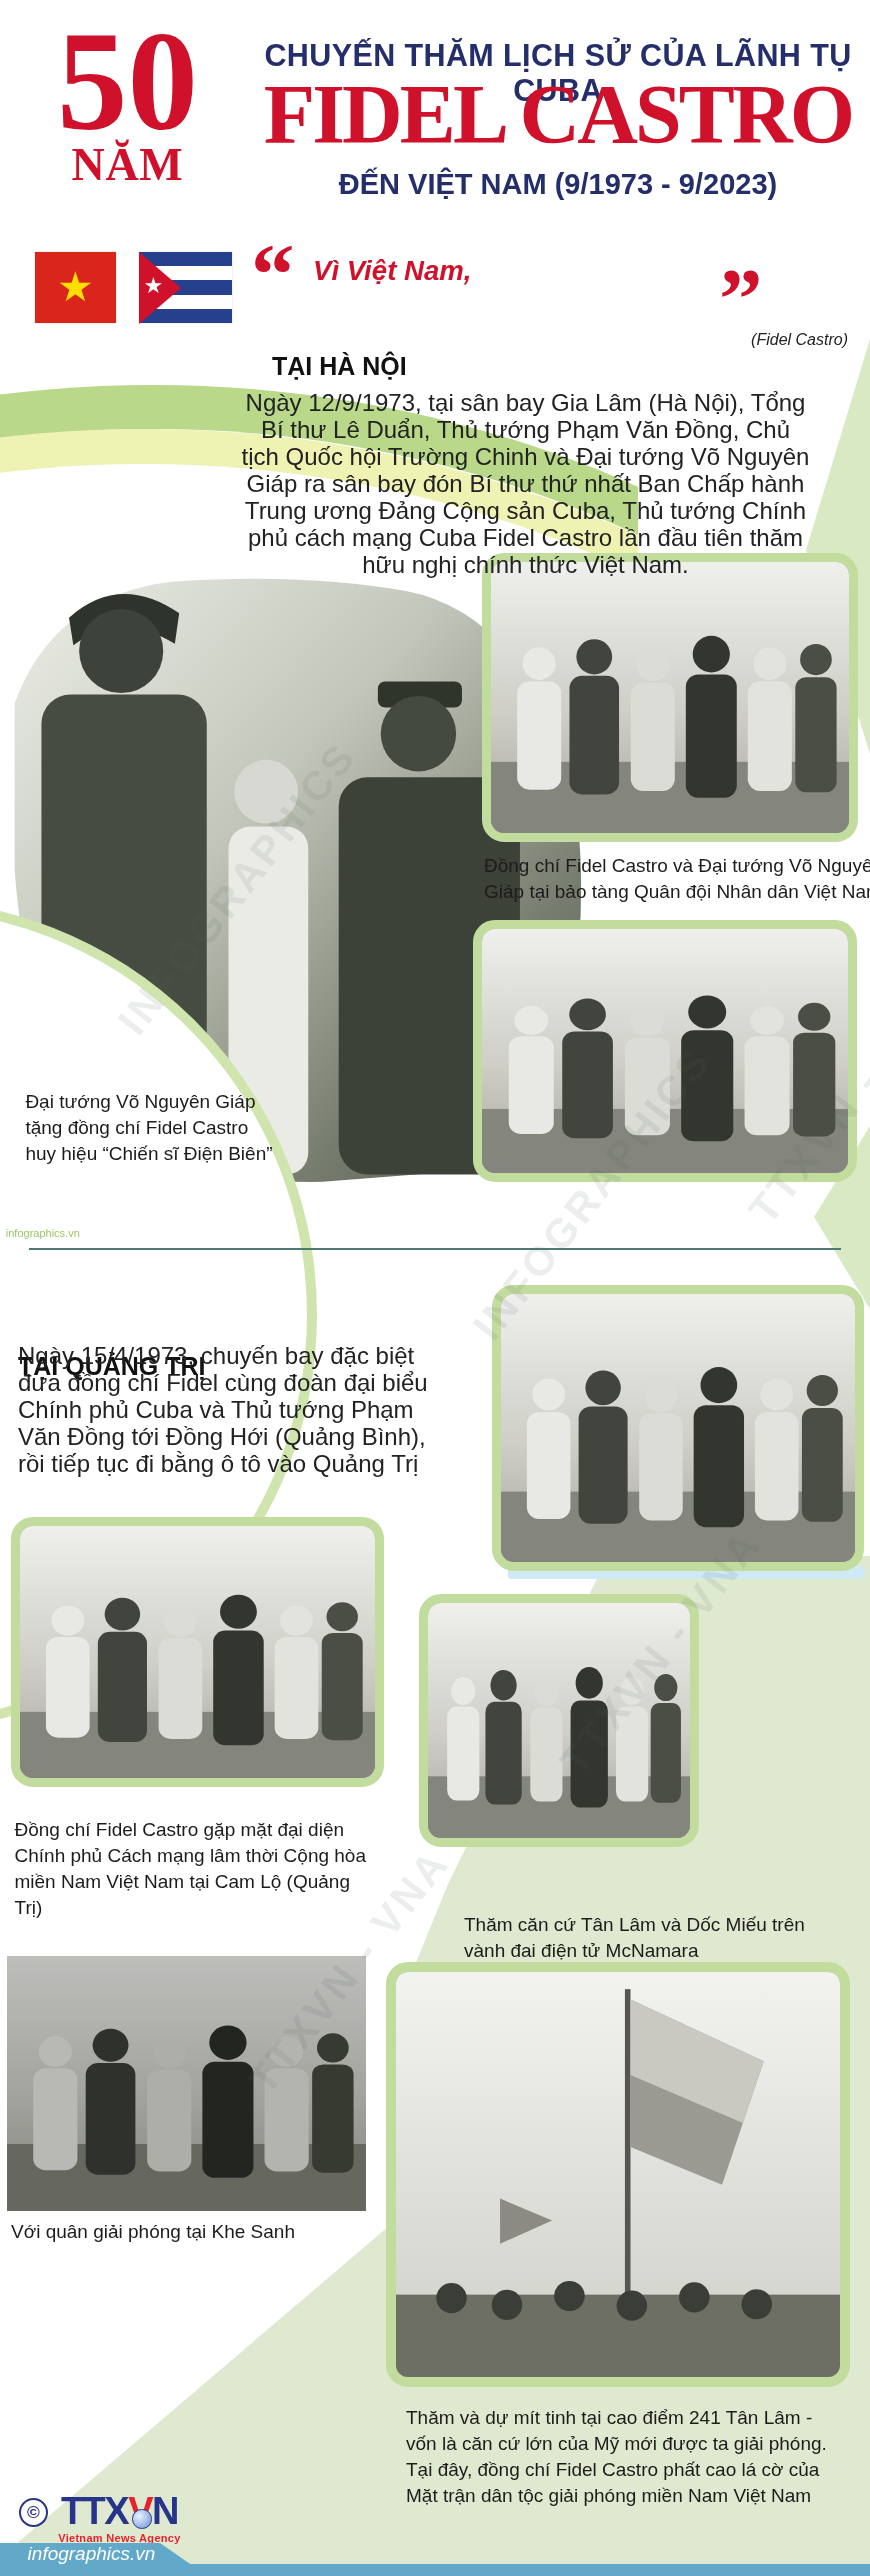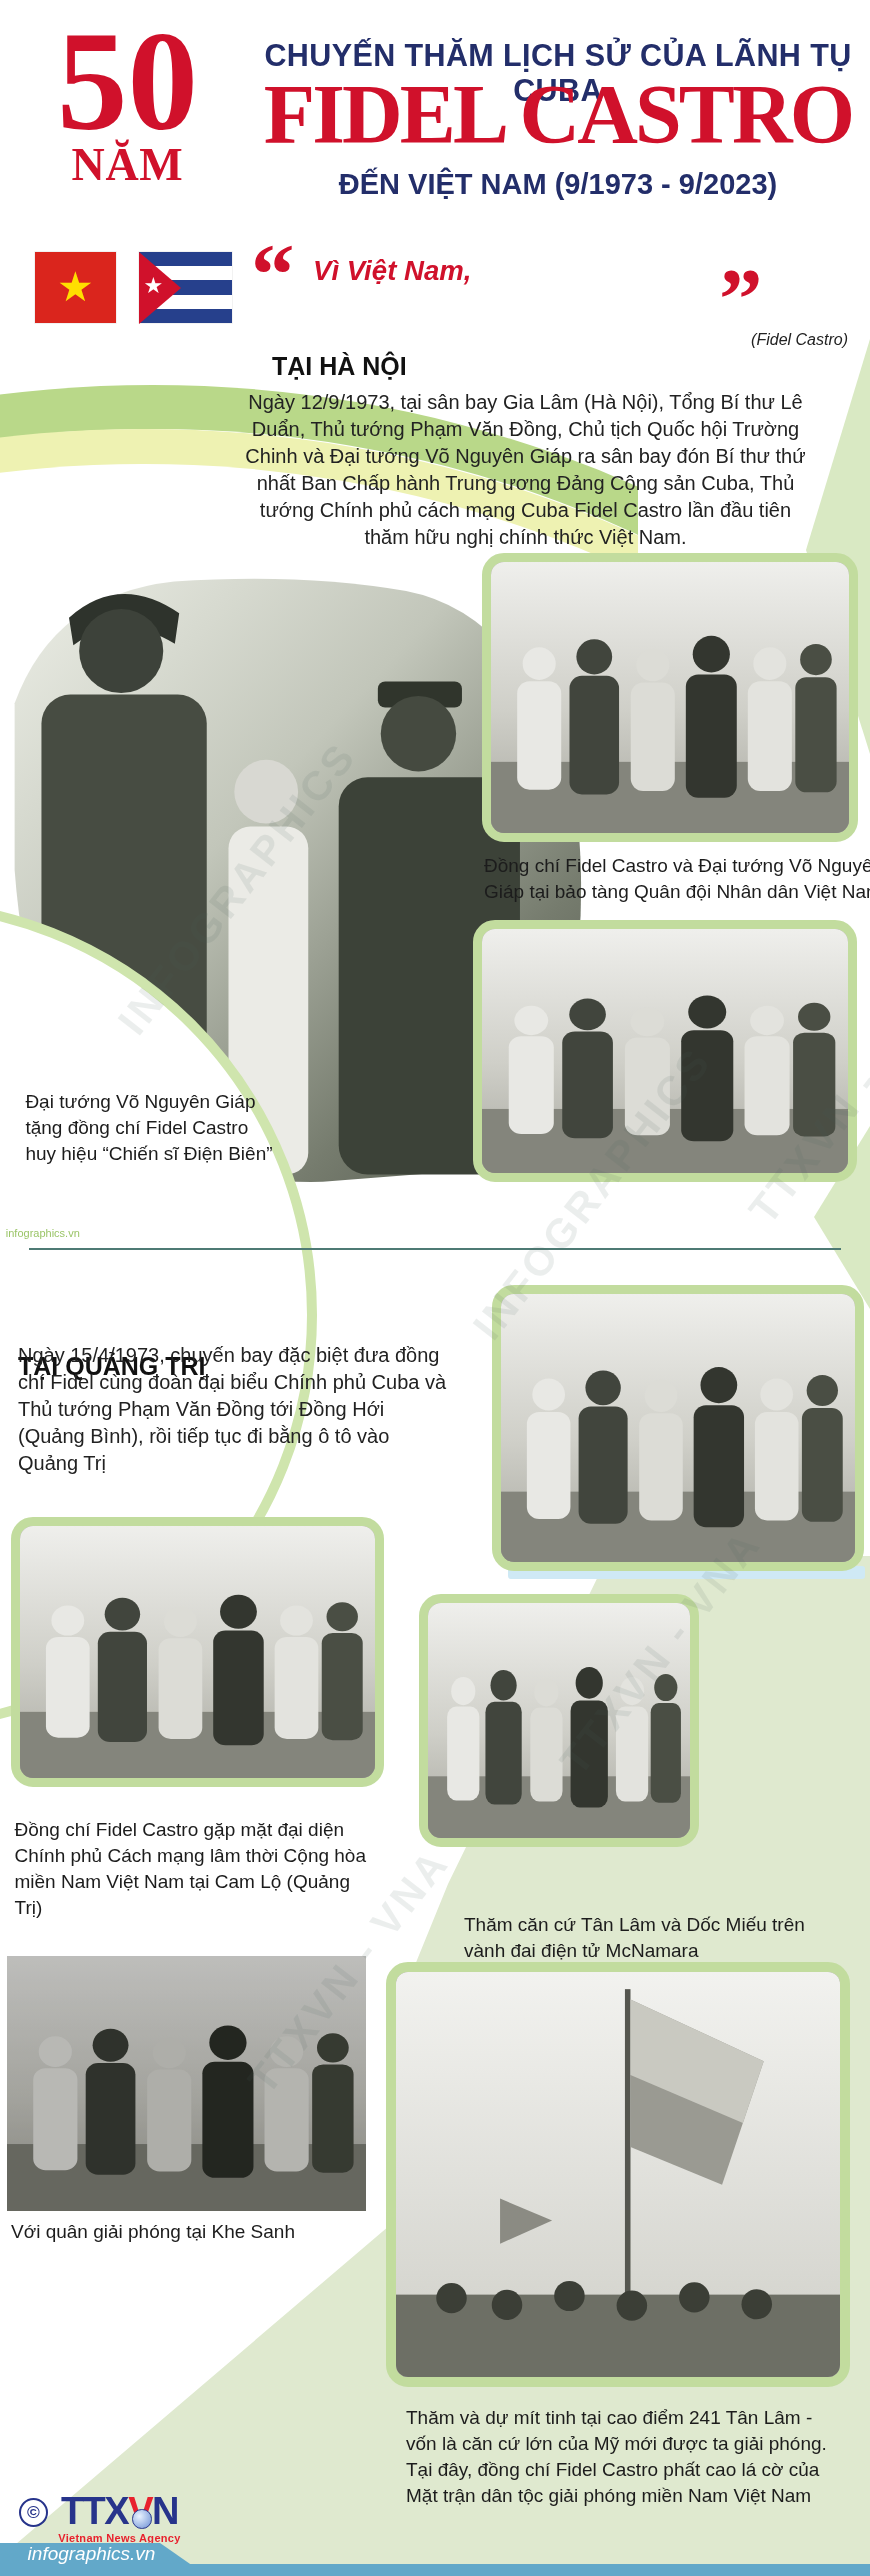--- a/index.html
+++ b/index.html
@@ -45,21 +45,21 @@
     font-size:87px;line-height:1;color:#d0112b;z-index:6;}
   .q-line1{left:313px;top:255px;font-style:italic;font-weight:700;font-size:27.6px;color:#d0112b;z-index:6;}
   .q-line2{left:255px;top:290px;font-style:italic;font-weight:700;font-size:27.6px;color:#d0112b;white-space:nowrap;z-index:6;}
   .q-close{left:719px;top:255px;font-family:"Liberation Serif",serif;font-weight:700;
     font-size:87px;line-height:1;color:#d0112b;z-index:6;}
   .q-attrib{left:674px;top:331px;width:174px;text-align:right;font-style:italic;font-size:16px;color:#222;z-index:6;}
   
   .sec-heading{font-weight:700;font-size:25px;color:#111;z-index:6;}
   .h1pos{left:272px;top:352px;}
   .h2pos{left:18px;top:1352px;}
-  .body-text{font-size:20px;line-height:27px;color:#222;z-index:6;}
+  .body-text{font-size:24px;line-height:27px;color:#222;z-index:6;}
   .p1{left:239px;top:389px;width:573px;text-align:center;}
   .p2{left:18px;top:1342px;width:435px;text-align:left;}
   .caption{font-size:19px;line-height:26px;color:#1c1c1c;z-index:6;}
   .c1{left:484px;top:853px;width:406px;}
   .c2{left:25.4px;top:1089px;width:250px;}
   .c4{left:14.5px;top:1817px;width:363px;}
   .c5{left:464px;top:1912px;width:363px;}
   .c6{left:11px;top:2219px;width:341px;}
   .c7{left:406px;top:2405px;width:435px;}
   

